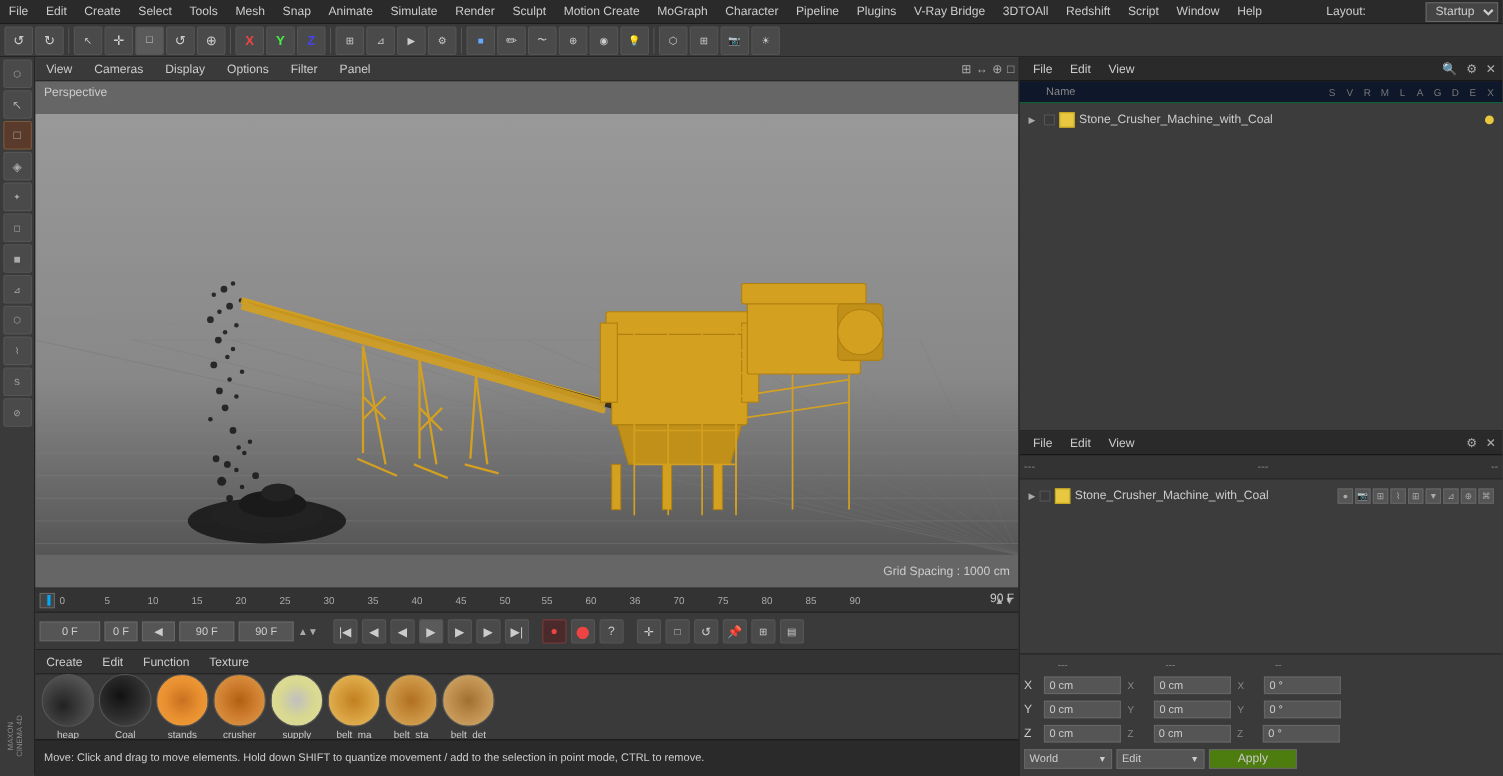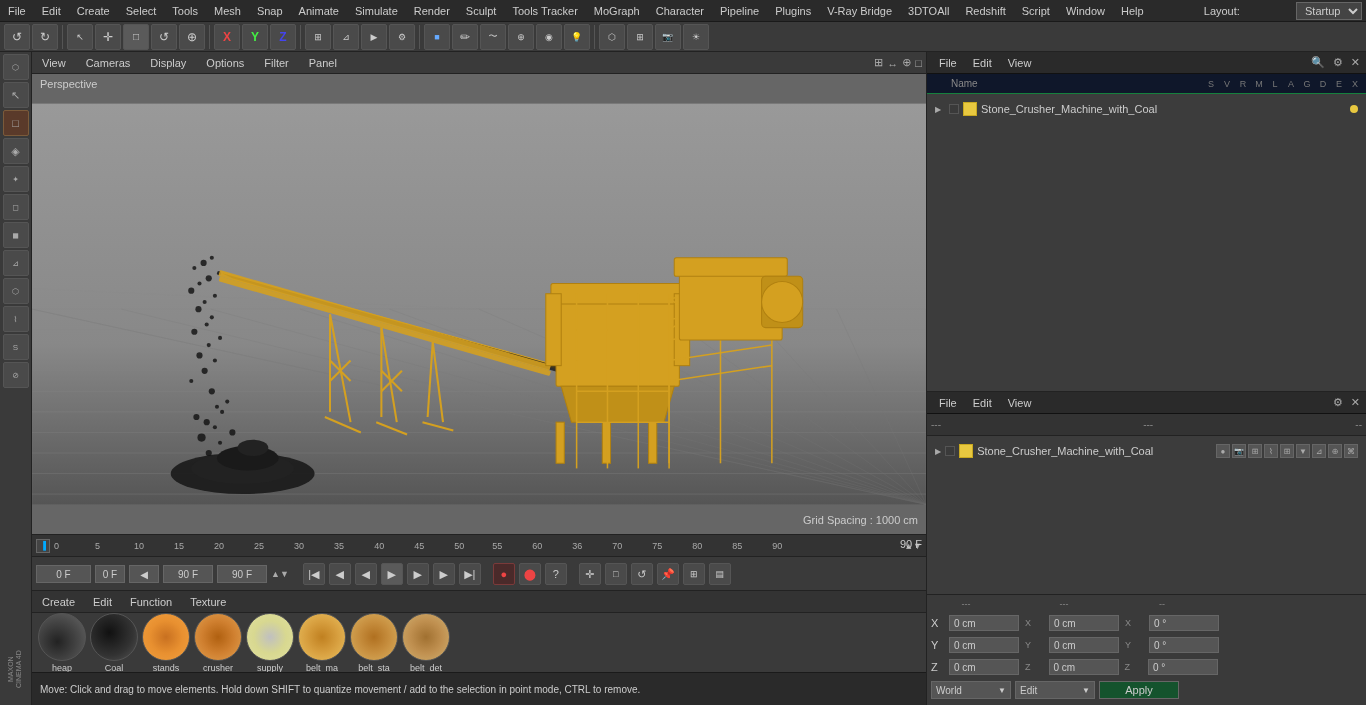--- a/index.html
+++ b/index.html
@@ -404,21 +404,21 @@
       background: #555;
       border: 1px solid #666;
       color: #ccc;
       font-size: 10px;
       display: flex; align-items: center; justify-content: space-between;
       padding: 0 4px;
       cursor: pointer;
     }
     .apply-btn {
       width: 80px; height: 18px;
-      background: #14532d;
+      background: #4d7c0f;
       border: 1px solid #666;
       color: #ccc;
       font-size: 11px;
       display: flex; align-items: center; justify-content: center;
       cursor: pointer;
     }
 
     
     .vp-bg {
       background: linear-gradient(#777 1px, transparent 1px),
@@ -479,21 +479,21 @@
   <span class="menu-item">Edit</span>
   <span class="menu-item">Create</span>
   <span class="menu-item">Select</span>
   <span class="menu-item">Tools</span>
   <span class="menu-item">Mesh</span>
   <span class="menu-item">Snap</span>
   <span class="menu-item">Animate</span>
   <span class="menu-item">Simulate</span>
   <span class="menu-item">Render</span>
   <span class="menu-item">Sculpt</span>
-  <span class="menu-item">Tools Tracker</span>
+  <span class="menu-item">Motion Create</span>
   <span class="menu-item">MoGraph</span>
   <span class="menu-item">Character</span>
   <span class="menu-item">Pipeline</span>
   <span class="menu-item">Plugins</span>
   <span class="menu-item">V-Ray Bridge</span>
   <span class="menu-item">3DTOAll</span>
   <span class="menu-item">Redshift</span>
   <span class="menu-item">Script</span>
   <span class="menu-item">Window</span>
   <span class="menu-item">Help</span>

